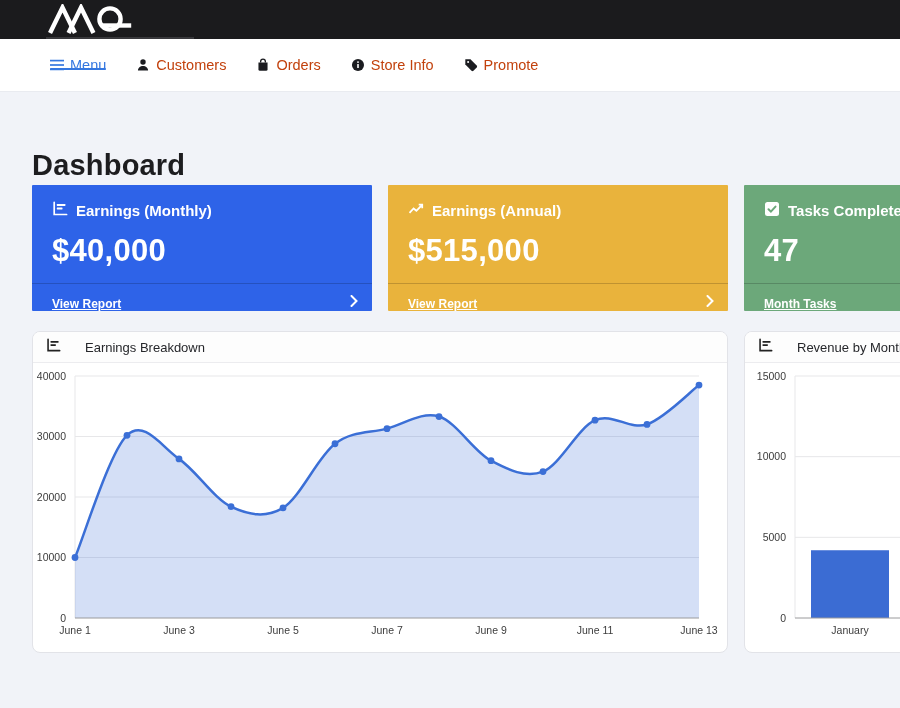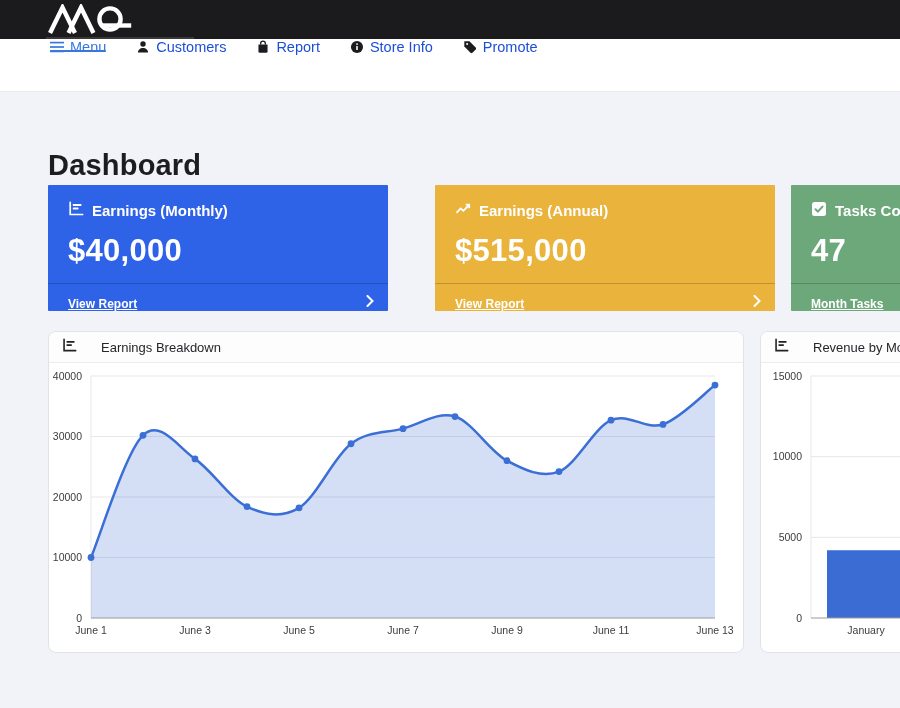--- a/index.html
+++ b/index.html
@@ -8,29 +8,29 @@
     background:#f1f3f8;
     font-family:"Liberation Sans",sans-serif;
     -webkit-font-smoothing:antialiased;
   }
   
   .topbar{height:39px;background:#1b1b1d;position:relative}
   .logo{position:absolute;left:48px;top:4px;display:block}
   .logo-underline{position:absolute;left:46px;bottom:0;width:148px;height:2px;background:#39393c}
   
   .navbar{height:52px;background:#fff;border-bottom:1px solid #e9ebf0;
-    display:flex;align-items:flex-start;gap:30px;padding-left:50px}
-  .nav-item{display:flex;align-items:center;gap:6px;font-size:14.5px;color:#1d4ed8;
+    display:flex;align-items:center;gap:30px;padding-left:50px}
+  .nav-item{display:flex;align-items:center;gap:6px;font-size:14.5px;color:#c2410c;
     text-decoration:none;position:relative;cursor:pointer}
   .nav-item .nicon{display:flex;align-items:center}
   .nav-item.active{color:#3678e0}
   .nav-item.active::after{content:"";position:absolute;left:0;right:0;bottom:3px;height:2px;
     background:#3678e0;border-radius:1px}
   
-  .content{padding-left:48px}
+  .content{padding-left:32px}
   h1{font-size:29px;line-height:36px;margin:55px 0 0 0;color:#1d1d1f;font-weight:bold;letter-spacing:.2px}
   .cards-row{display:flex;gap:16px;margin-top:2px;width:1102px}
   .stat-card{width:340px;height:126px;border-radius:1px;color:#fff;position:relative;
     box-sizing:border-box;padding:16px 20px;flex:none;overflow:hidden}
   .stat-title{display:flex;align-items:center;gap:8px;font-size:15px;font-weight:bold;white-space:nowrap}
   .stat-value{font-size:31px;font-weight:bold;margin-top:13px;letter-spacing:.3px}
   .stat-footer{position:absolute;left:0;right:0;bottom:0;height:28px;
     border-top:1px solid rgba(0,0,0,.18);
     display:flex;align-items:flex-end;justify-content:space-between;
     padding:0 14px 0 20px;box-sizing:border-box;cursor:pointer;text-decoration:none;color:#fff}
@@ -81,21 +81,21 @@
     </span>
     <span>Customers</span>
   </a>
   <a class="nav-item">
     <span class="nicon">
       <svg width="14" height="14" viewBox="0 0 16 16">
         <path fill="#1b1c20" d="M2.8 5.2h10.4V13a1.7 1.7 0 0 1-1.7 1.7H4.5A1.7 1.7 0 0 1 2.8 13z"></path>
         <path fill="none" stroke="#1b1c20" stroke-width="1.5" d="M5.3 5.2V3.9a2.7 2.7 0 0 1 5.4 0v1.3"></path>
         </svg>
     </span>
-    <span>Report</span>
+    <span>Orders</span>
   </a>
   <a class="nav-item">
     <span class="nicon">
       <svg width="14" height="14" viewBox="0 0 16 16">
         <circle cx="8" cy="8" r="6.9" fill="#1b1c20"></circle>
         <rect x="7.1" y="6.9" width="1.8" height="4.5" fill="#fff"></rect>
         <circle cx="8" cy="4.7" r="1.05" fill="#fff"></circle>
         </svg>
     </span>
     <span>Store Info</span>
@@ -131,21 +131,21 @@
       <a class="stat-footer">
         <span class="stat-link">View Report</span>
         <span>
           <svg width="8" height="12" viewBox="0 0 8 12">
               <path d="M1.5 1l5 5-5 5" stroke="#fff" stroke-width="2" fill="none" stroke-linecap="round"></path>
             </svg>
         </span>
       </a>
     </div>
 
-    <div class="stat-card" style="background: rgb(233, 179, 60); margin-left: 31px;">
+    <div class="stat-card" style="background: rgb(233, 179, 60);">
       <div class="stat-title">
         <span>
           <svg width="16" height="16" viewBox="0 0 16 16">
             <path d="M1.5 11.8l4.1-4.3 2.8 2.3 5.6-5.8" stroke="#fff" stroke-width="1.8" fill="none"></path>
             <path d="M10.7 3.7h3.5v3.5" stroke="#fff" stroke-width="1.8" fill="none"></path>
             </svg>
         </span>
         <span>Earnings (Annual)</span>
       </div>
       <div class="stat-value">$515,000</div>

